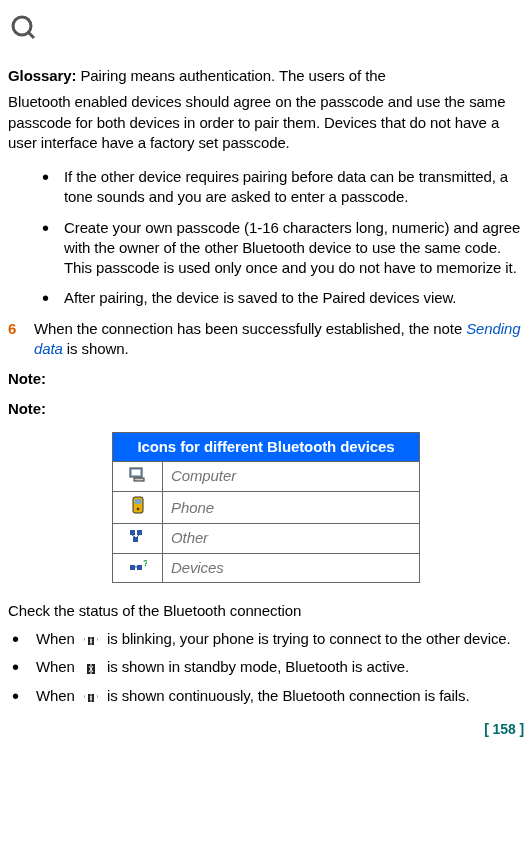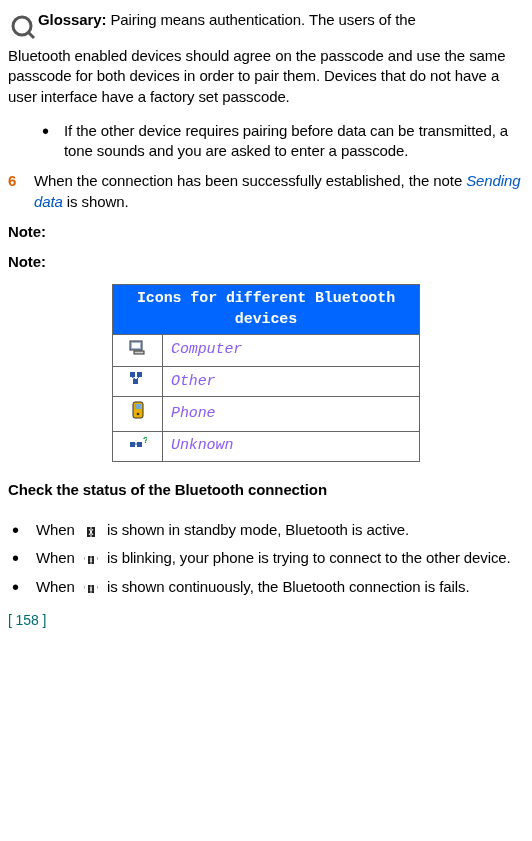--- a/index.html
+++ b/index.html
@@ -8,22 +8,23 @@
     padding: 10px 8px 6px 8px;
     width: 532px;
     font-family: "Trebuchet MS", "Lucida Sans", Arial, sans-serif;
     font-size: 15px;
     line-height: 1.35;
     color: #000;
     letter-spacing: -0.1px;
   }
   .glossary-block {
     display: flex;
-    gap: 2px;
+    gap: 26px;
     margin-bottom: 6px;
+    flex-direction: column;
   }
   .glossary-text .bold { font-weight: bold; }
   .glossary-icon {
     flex: 0 0 28px;
     padding-top:2px;
   }
   .glossary-icon svg { display:block; }
   .glossary-text { flex:1; }
   .glossary-continuation { margin: 0 0 14px 0; }
   ul.bullets {
@@ -78,59 +79,58 @@
     display: flex;
     gap: 0;
     margin-bottom: 10px;
   }
   .note-label { font-weight: bold; flex: 0 0 44px; }
   .note-body { flex:1; }
   .bt-table {
     margin: 12px auto 18px auto;
     border-collapse: collapse;
     width: 308px;
-    font-family: Liberation Mono, monospace;
   }
   .bt-table th {
     background: #0066ff;
     color: #fff;
     font-weight: bold;
     text-align: center;
     padding: 4px 8px;
     border: 1px solid #666;
     font-size: 15px;
   }
   .bt-table td {
     border: 1px solid #666;
     padding: 4px 8px;
     vertical-align: middle;
   }
   .bt-table td.icon-cell {
     width: 50px;
     text-align: center;
   }
   .bt-table td.label-cell {
-    color: #8b5cf6;
+    color: #737373;
     font-style: italic;
   }
   .section-head {
-    font-weight: bold;
-    margin: 0 0 20px 0;
+    font-weight: normal;
+    margin: 0 0 8px 0;
   }
   .inline-icon {
     display: inline-block;
     vertical-align: middle;
     width: 18px;
     height: 14px;
     margin: 0 3px;
   }
   .page-num {
-    text-align: left;
+    text-align: right;
     color: #006d6d;
-    font-weight: normal;
+    font-weight: bold;
     font-size: 14px;
     margin-top: 14px;
   }
 </style>
 </head>
 <body>
 
 <div class="glossary-block">
   <div class="glossary-icon">
     <svg width="28" height="28" viewBox="0 0 28 28">
@@ -140,20 +140,22 @@
   </div>
   <div class="glossary-text">
     <span class="bold">Glossary:</span>
     <span>Pairing means authentication. The users of the</span>
   </div>
 </div>
 <p class="glossary-continuation">Bluetooth enabled devices should agree on the passcode and use the same passcode for both devices in order to pair them. Devices that do not have a user interface have a factory set passcode.</p>
 
 <ul class="bullets">
   <li>If the other device requires pairing before data can be transmitted, a tone sounds and you are asked to enter a passcode.</li>
+  <li>Create your own passcode (1-16 characters long, numeric) and agree with the owner of the other Bluetooth device to use the same code. This passcode is used only once and you do not have to memorize it.</li>
+  <li>After pairing, the device is saved to the Paired devices view.</li>
 </ul>
 
 <div class="step">
   <div class="step-num">6</div>
   <div class="step-body">
     <span>When the connection has been successfully established, the note </span><span class="sending">Sending data</span><span> is shown.</span>
   </div>
 </div>
 
 <div class="note">
@@ -173,83 +175,83 @@
       <svg width="20" height="16" viewBox="0 0 20 16">
             <rect x="2" y="2" width="12" height="9" fill="#9cb8d9" stroke="#333"></rect>
             <rect x="4" y="4" width="8" height="5" fill="#fff"></rect>
             <rect x="6" y="12" width="10" height="3" fill="#ccc" stroke="#333"></rect>
           </svg>
     </td>
     <td class="label-cell">Computer</td>
   </tr>
   <tr>
     <td class="icon-cell">
+      <svg width="14" height="18" viewBox="0 0 14 18">
+            <rect x="2" y="1" width="10" height="16" rx="2" fill="#e8b000" stroke="#333"></rect>
+            <rect x="4" y="3" width="6" height="5" fill="#6fa8d6"></rect>
+            <circle cx="7" cy="13" r="1.3" fill="#333"></circle>
+          </svg>
+    </td>
+    <td class="label-cell">Phone</td>
+  </tr>
+  <tr>
+    <td class="icon-cell">
       <svg width="18" height="14" viewBox="0 0 18 14">
             <rect x="1" y="1" width="5" height="5" fill="#2a55a5"></rect>
             <rect x="8" y="1" width="5" height="5" fill="#2a55a5"></rect>
             <rect x="4" y="8" width="5" height="5" fill="#2a55a5"></rect>
             <line x1="3" y1="6" x2="6" y2="8" stroke="#2a55a5"></line>
             <line x1="10" y1="6" x2="8" y2="8" stroke="#2a55a5"></line>
           </svg>
     </td>
     <td class="label-cell">Other</td>
   </tr>
   <tr>
     <td class="icon-cell">
-      <svg width="14" height="18" viewBox="0 0 14 18">
-            <rect x="2" y="1" width="10" height="16" rx="2" fill="#e8b000" stroke="#333"></rect>
-            <rect x="4" y="3" width="6" height="5" fill="#6fa8d6"></rect>
-            <circle cx="7" cy="13" r="1.3" fill="#333"></circle>
-          </svg>
-    </td>
-    <td class="label-cell">Phone</td>
-  </tr>
-  <tr>
-    <td class="icon-cell">
       <svg width="18" height="14" viewBox="0 0 18 14">
             <rect x="1" y="6" width="5" height="5" fill="#2a55a5"></rect>
             <rect x="8" y="6" width="5" height="5" fill="#2a55a5"></rect>
             <line x1="6" y1="8" x2="8" y2="8" stroke="#2a55a5"></line>
             <text x="14" y="7" font-size="9" fill="#059a33" font-weight="bold">?</text>
           </svg>
     </td>
-    <td class="label-cell">Unknown</td>
+    <td class="label-cell">Devices</td>
   </tr>
 </tbody>
   </table>
 
 <p class="section-head">Check the status of the Bluetooth connection</p>
 
 <ul class="bullets2">
-  <li>
-    <span>When </span>
-    <span class="inline-icon">
-      <svg width="18" height="14" viewBox="0 0 18 14">
-          <rect x="5" y="2" width="8" height="10" fill="#222"></rect>
-          <path d="M7 4 L11 10 M11 4 L7 10 M9 2 L9 12" stroke="#fff" stroke-width="1"></path>
-        </svg>
-    </span>
-    <span> is shown in standby mode, Bluetooth is active.</span>
-  </li>
   <li>
     <span>When </span>
     <span class="inline-icon">
       <svg width="18" height="14" viewBox="0 0 18 14">
           <path d="M3 7 Q2 4 4 3 Q1 5 3 7 Z" fill="#222"></path>
           <path d="M15 7 Q16 4 14 3 Q17 5 15 7 Z" fill="#222"></path>
           <rect x="6" y="3" width="6" height="8" fill="#222"></rect>
           <path d="M8 5 L10 9 M10 5 L8 9 M9 3 L9 11" stroke="#fff" stroke-width="0.8"></path>
         </svg>
     </span>
     <span> is blinking, your phone is trying to connect to the other device.</span>
   </li>
   <li>
     <span>When </span>
     <span class="inline-icon">
       <svg width="18" height="14" viewBox="0 0 18 14">
+          <rect x="5" y="2" width="8" height="10" fill="#222"></rect>
+          <path d="M7 4 L11 10 M11 4 L7 10 M9 2 L9 12" stroke="#fff" stroke-width="1"></path>
+        </svg>
+    </span>
+    <span> is shown in standby mode, Bluetooth is active.</span>
+  </li>
+  <li>
+    <span>When </span>
+    <span class="inline-icon">
+      <svg width="18" height="14" viewBox="0 0 18 14">
           <path d="M3 7 Q2 4 4 3 Q1 5 3 7 Z" fill="#222"></path>
           <path d="M15 7 Q16 4 14 3 Q17 5 15 7 Z" fill="#222"></path>
           <rect x="6" y="3" width="6" height="8" fill="#222"></rect>
           <path d="M8 5 L10 9 M10 5 L8 9 M9 3 L9 11" stroke="#fff" stroke-width="0.8"></path>
         </svg>
     </span>
     <span> is shown continuously, the Bluetooth connection is fails.</span>
   </li>
 </ul>
 

